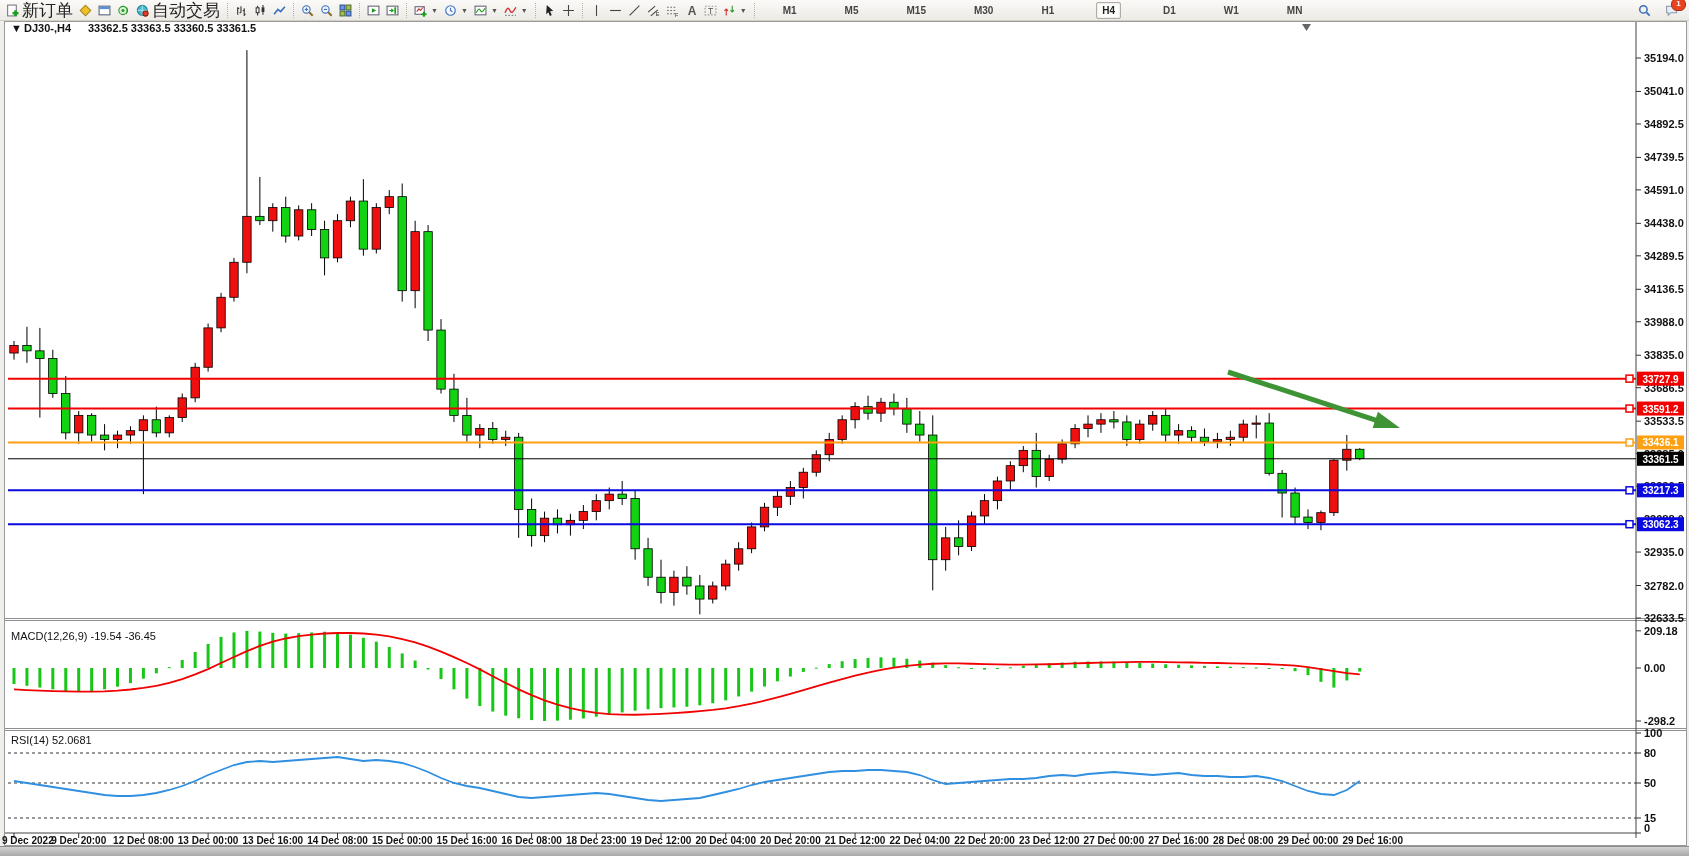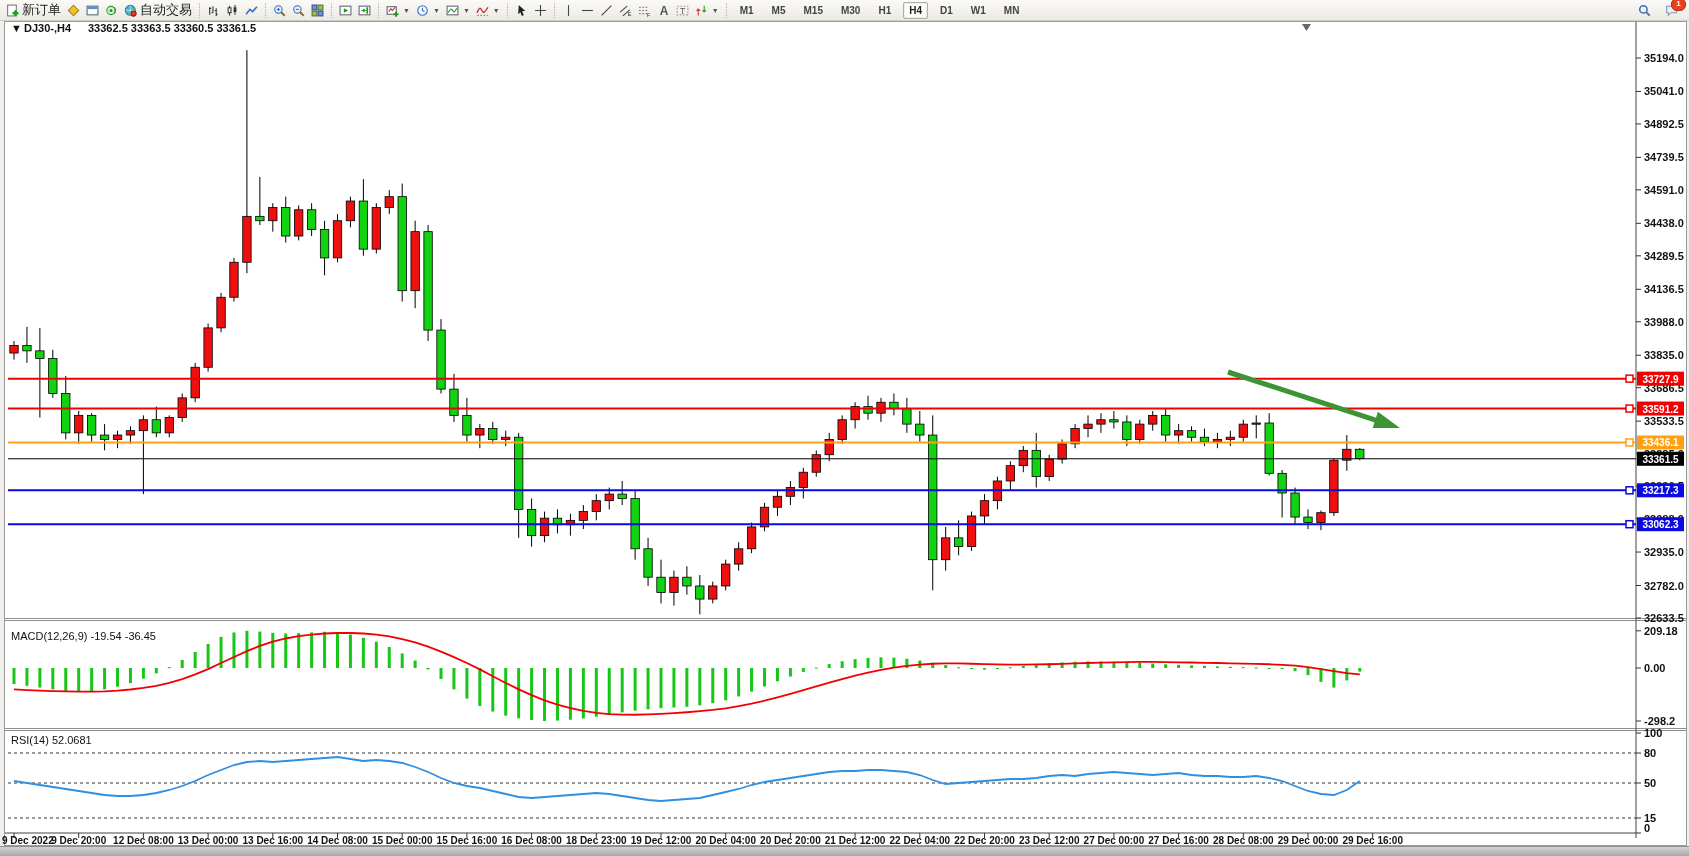--- a/index.html
+++ b/index.html
@@ -2,24 +2,24 @@
 <html><head>
 <meta charset="utf-8">
 <style>
   html,body{margin:0;padding:0}
   body{width:1689px;height:856px;position:relative;background:#f1efec;
        font-family:"Liberation Sans",sans-serif;overflow:hidden}
   #toolbar{position:absolute;top:0;left:0;right:0;height:20px;display:flex;align-items:center;
        background:linear-gradient(#fbfaf8,#eceae5);border-bottom:1px solid #d2cfc9;padding-left:3px;z-index:5}
   .tb-btn{display:inline-flex;align-items:center;gap:3px;padding:2px 2px;margin:0 1px;border-radius:2px;cursor:default}
   .tb-btn svg{display:block}
-  .tb-label{font-size:13px;color:#222;white-space:nowrap}
+  .tb-label{font-size:17px;color:#222;white-space:nowrap}
   .caret{font-size:7px;color:#555;margin-left:1px}
   .tb-sep{height:15px;margin:0 4px;border-left:1px dotted #b4afa7;width:0}
-  .tf-btn{font:700 10px "Liberation Sans",sans-serif;color:#444;padding:2px 5px;margin:0 3px;border:1px solid transparent;border-radius:2px}
+  .tf-btn{font:700 10px "Liberation Sans",sans-serif;color:#444;padding:2px 5px;margin:0 18px;border:1px solid transparent;border-radius:2px}
   .tf-active{background:#fdfdfc;border-color:#b1ada6;box-shadow:inset 0 0 2px #cfcbc4;color:#222}
   #tb-right{margin-left:auto;display:flex;align-items:center;gap:8px;margin-right:8px}
   .chat-wrap{position:relative;display:inline-flex}
   .badge{position:absolute;top:-4px;right:-6px;min-width:11px;height:11px;line-height:11px;border-radius:6px;
        background:#e8421e;color:#fff;font:700 8px "Liberation Sans",sans-serif;text-align:center;padding:0 1px;
        border:1px solid #b02c10}
   #chart-svg{position:absolute;top:0;left:0;z-index:1}
   #status-strip{position:absolute;left:0;right:0;bottom:0;height:9px;
        background:linear-gradient(#d2d2d2,#a8a8a8);border-top:1px solid #8e8e8e;z-index:4}
   .ttl{font:700 11px "Liberation Sans",sans-serif;fill:#111}

